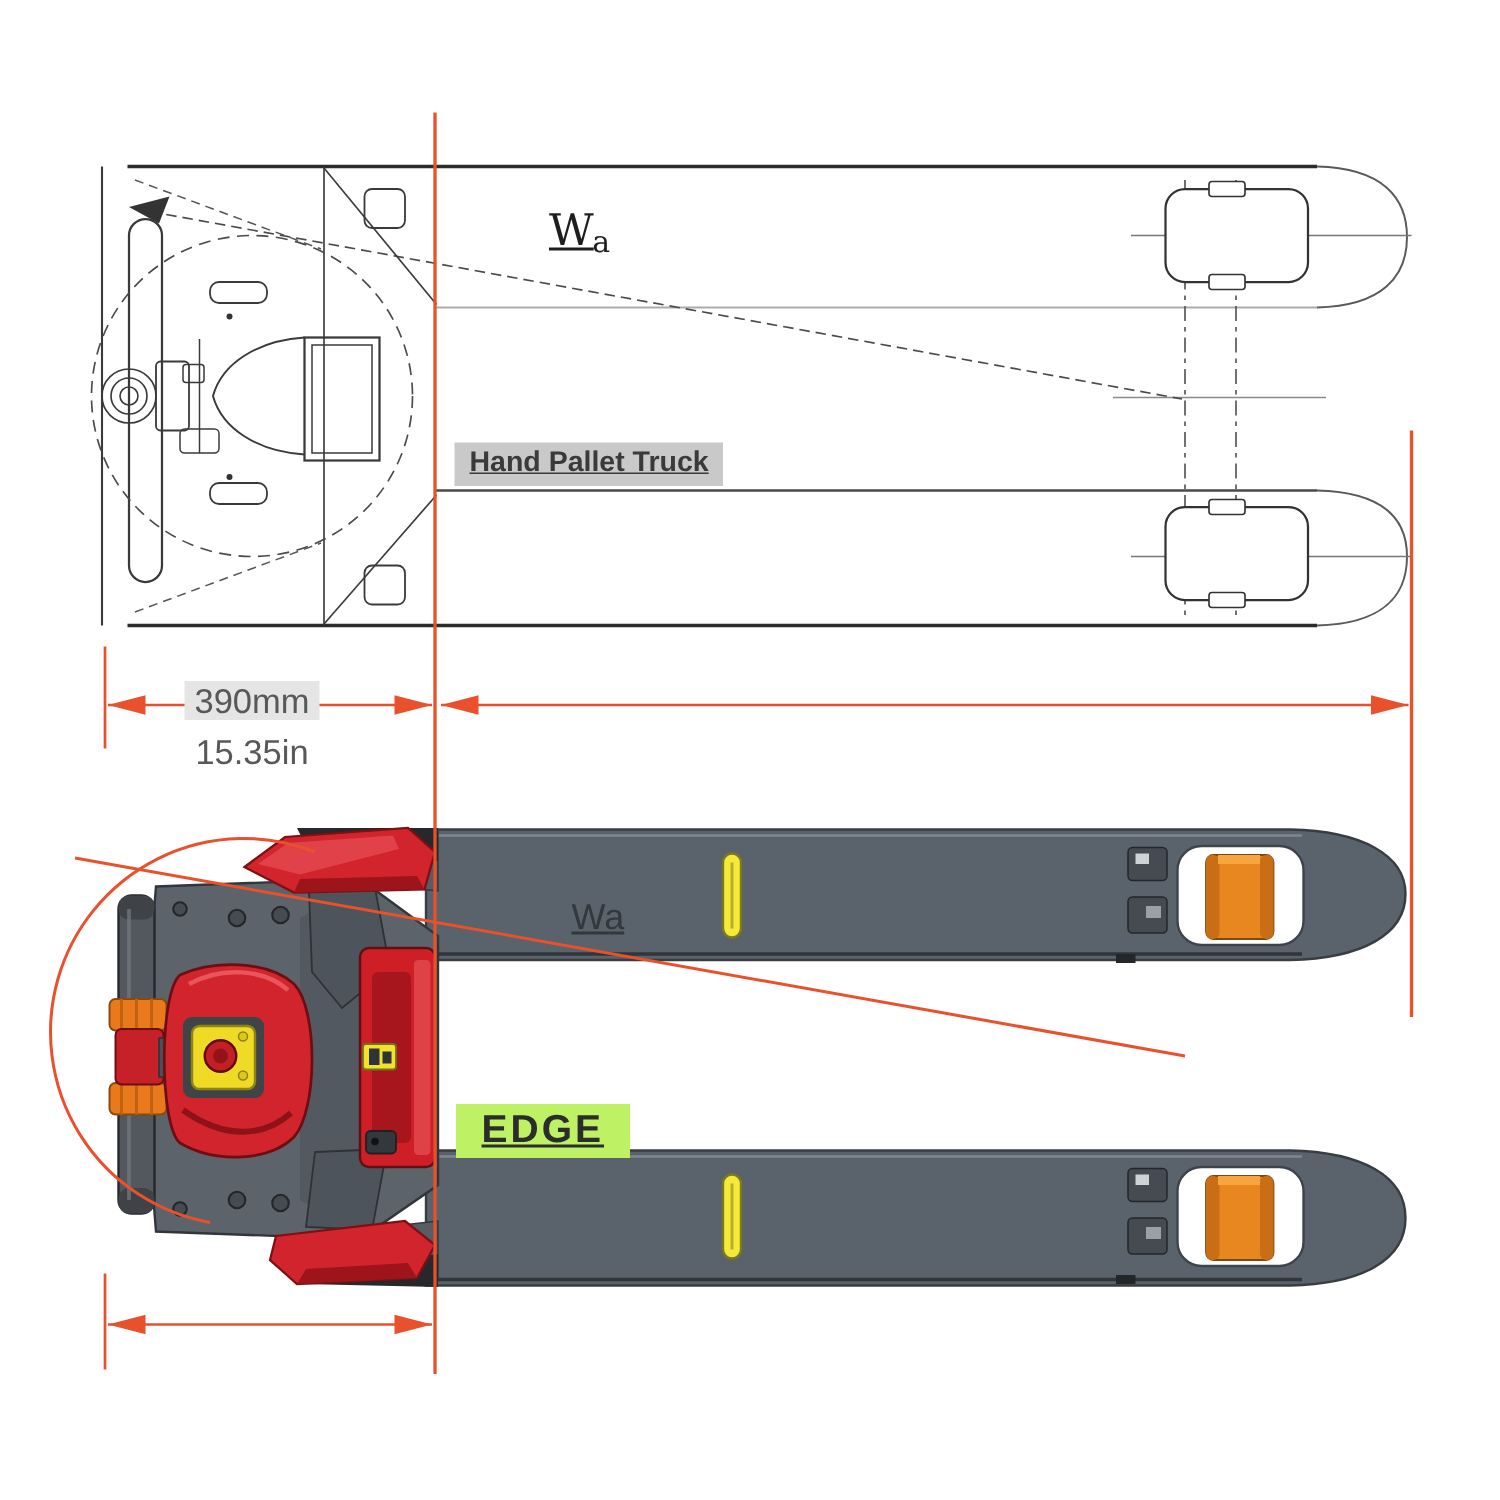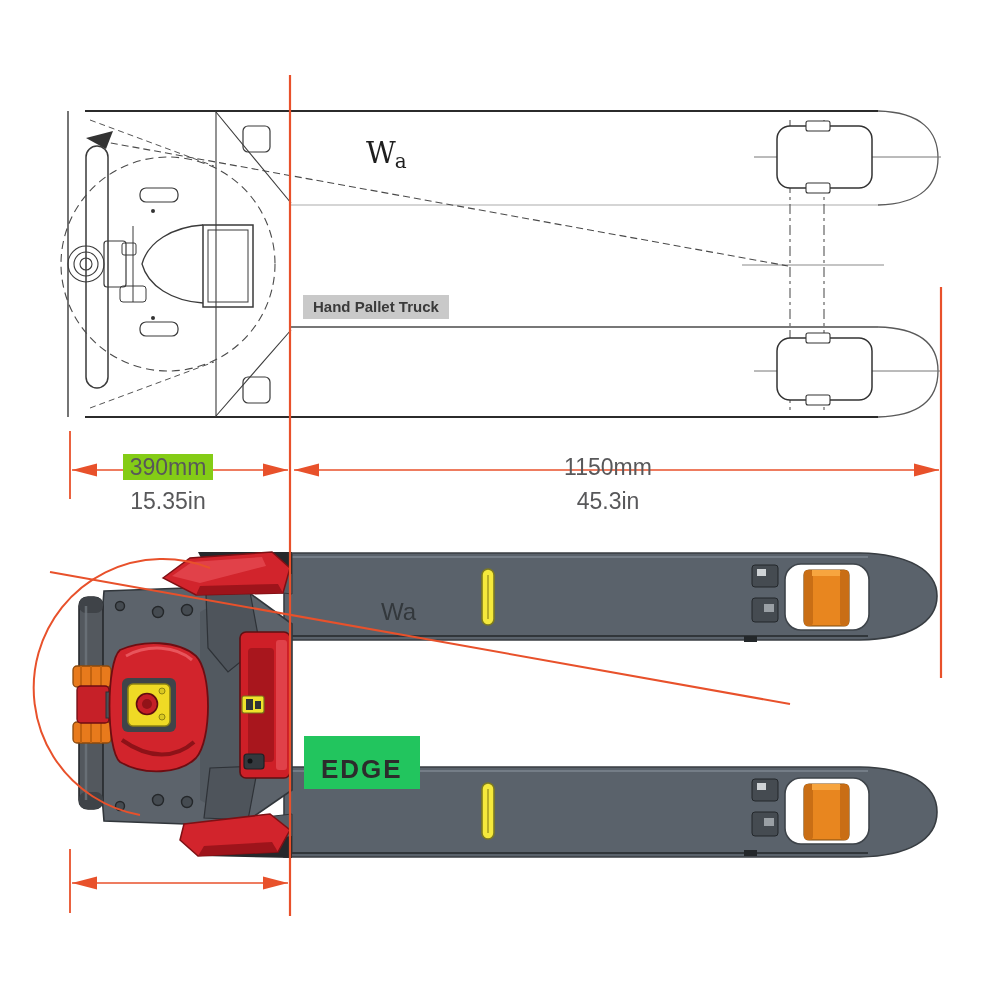--- a/index.html
+++ b/index.html
@@ -1,33 +1,33 @@
 <!DOCTYPE html>
 <html style="--dimension-accent: #E8512B; --drawing-line: #3A3A3A; --label-background: #C9C9C9; --edge-label-background: #D4D4D4; --dimension-text: #58585A; --fork-gray: #5A626B; --truck-red: #D2242C; --roller-orange: #E8861F; --marker-yellow: #F5E93C; --button-plate-yellow: #EFDA25;"><head>
 <meta charset="utf-8">
 <style>
   html,body{margin:0;padding:0;background:#ffffff;}
   .stage{
     position:relative;width:1000px;height:1000px;background:#fff;
     font-family:"Liberation Sans",sans-serif;overflow:hidden;
   }
   .stage svg{position:absolute;left:0;top:0;}
-  .txt{position:absolute;white-space:nowrap;}
+  .txt{position:absolute;white-space:nowrap;text-decoration:underline;}
   .dim-block{
     position:absolute;text-align:center;
     font-size:23px;color:#58585A;line-height:34px;
   }
-  .dim-block .mm-bg{background:#84cc16;padding:0 7px;}
+  .dim-block .mm-bg{background:#e5e5e5;padding:0 7px;}
   .view-label{
     background:#C9C9C9;color:#3A3A3A;font-weight:bold;
-    font-size:15px;padding:3px 10px 4px 10px;
+    font-size:19px;padding:3px 10px 4px 10px;
   }
   .edge-label{
-    background:#22c55e;color:#2C2C2C;font-weight:bold;
-    font-size:26px;letter-spacing:2px;padding:18px 17px 4px 17px;
+    background:#bef264;color:#2C2C2C;font-weight:bold;
+    font-size:26px;letter-spacing:2px;padding:1px 17px 4px 17px;
   }
   .wa-serif{
     font-family:"DejaVu Serif",serif;color:#1e1e1e;font-size:29px;
   }
   .wa-serif .sub{font-size:20px;position:relative;top:5px;left:-1px;}
   .wa-sans{font-size:24px;color:#33383C;}
 </style>
 </head>
 <body>
 
@@ -203,24 +203,20 @@
 
 <div class="txt wa-serif" style="left:366px;top:136px;"><span>W</span><span class="sub">a</span></div>
 
 <div class="txt view-label" style="left:303px;top:295px;">Hand Pallet Truck</div>
 
 <div class="dim-block" style="left:100px;top:450px;width:136px;">
   <div><span class="mm-bg">390mm</span></div>
   <div>15.35in</div>
 </div>
 
-<div class="dim-block" style="left:540px;top:450px;width:136px;">
-  <div>1150mm</div>
-  <div>45.3in</div>
-</div>
 
 <div class="txt wa-sans" style="left:381px;top:598px;">Wa</div>
 
 <div class="txt edge-label" style="left:304px;top:736px;">EDGE</div>
 
 <div class="dim-block" style="left:104px;top:863px;width:140px;">
 </div>
 
 </div>
 

